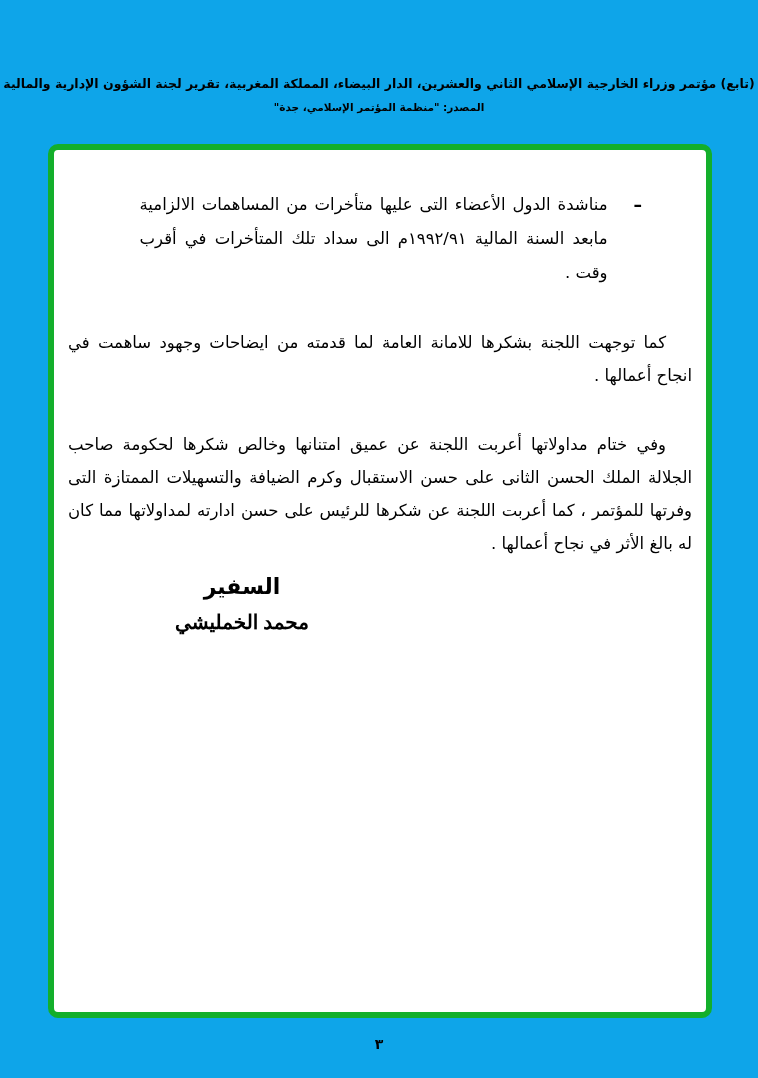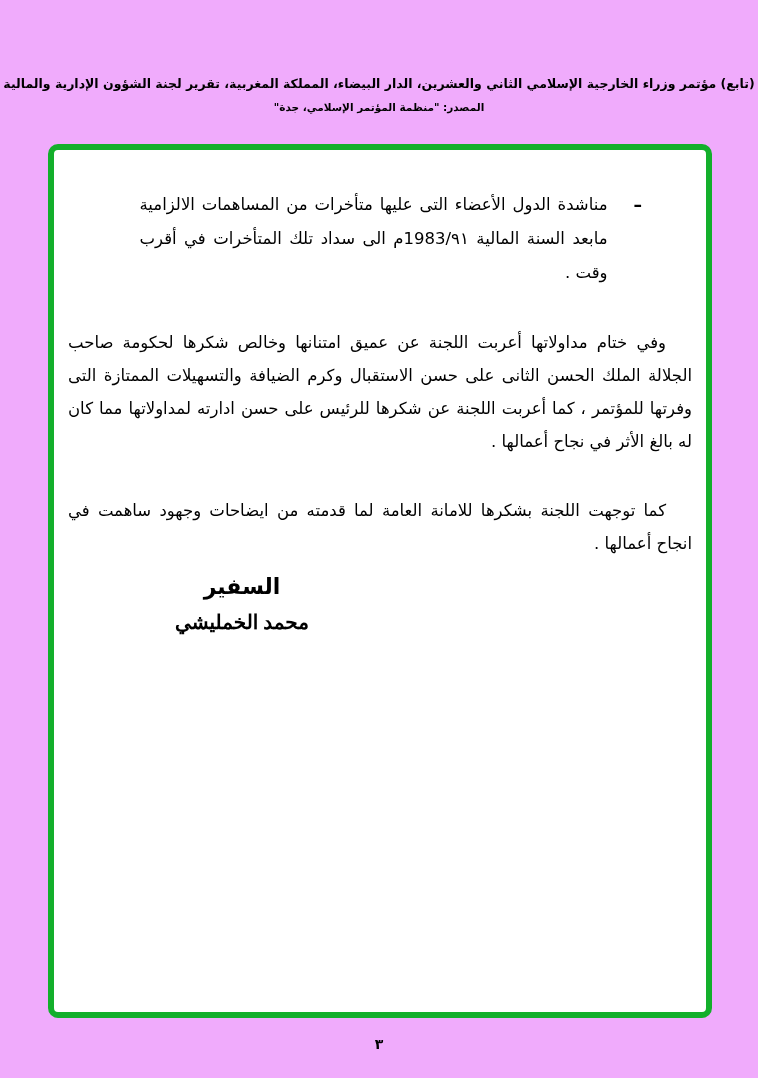--- a/index.html
+++ b/index.html
@@ -6,21 +6,21 @@
     margin: 0;
     padding: 0;
     background: #ffffff;
     font-family: "DejaVu Sans", sans-serif;
     color: #000000;
   }
   .page {
     position: relative;
     width: 758px;
     height: 1078px;
-    background: #f0abfc;
+    background: #0ea5e9;
     overflow: hidden;
   }
 
   
   .doc-header {
     position: absolute;
     top: 76px;
     left: 0;
     right: 0;
     text-align: center;
@@ -120,26 +120,26 @@
 
   <div class="doc-header">
     <div class="line1">(تابع) مؤتمر وزراء الخارجية الإسلامي الثاني والعشرين، الدار البيضاء، المملكة المغربية، تقرير لجنة الشؤون الإدارية والمالية</div>
     <div class="line2">المصدر:  "منظمة المؤتمر الإسلامي، جدة"</div>
   </div>
 
   <div class="doc-box" style="border-color: rgb(19, 175, 43);">
 
     <div class="bullet-row">
       <span class="bullet-dash">–</span>
-      <div class="bullet-text">مناشدة الدول الأعضاء التى عليها متأخرات من المساهمات الالزامية مابعد السنة المالية 1983/٩١م الى سداد تلك المتأخرات في أقرب وقت .</div>
+      <div class="bullet-text">مناشدة الدول الأعضاء التى عليها متأخرات من المساهمات الالزامية مابعد السنة المالية ١٩٩٢/٩١م الى سداد تلك المتأخرات في أقرب وقت .</div>
     </div>
 
+    <div class="para">كما توجهت اللجنة بشكرها للامانة العامة لما قدمته من ايضاحات وجهود ساهمت في انجاح أعمالها .</div>
+
     <div class="para">وفي ختام مداولاتها أعربت اللجنة عن عميق امتنانها وخالص شكرها لحكومة صاحب الجلالة الملك الحسن الثانى على حسن الاستقبال وكرم الضيافة والتسهيلات الممتازة التى وفرتها للمؤتمر ، كما أعربت اللجنة عن شكرها للرئيس على حسن ادارته لمداولاتها مما كان له بالغ الأثر في نجاح أعمالها .</div>
-
-    <div class="para">كما توجهت اللجنة بشكرها للامانة العامة لما قدمته من ايضاحات وجهود ساهمت في انجاح أعمالها .</div>
 
     <div class="signature">
       <div class="sig-title">السفير</div>
       <div class="sig-name">محمد الخمليشي</div>
     </div>
 
   </div>
 
   <div class="page-number">٣</div>
 

